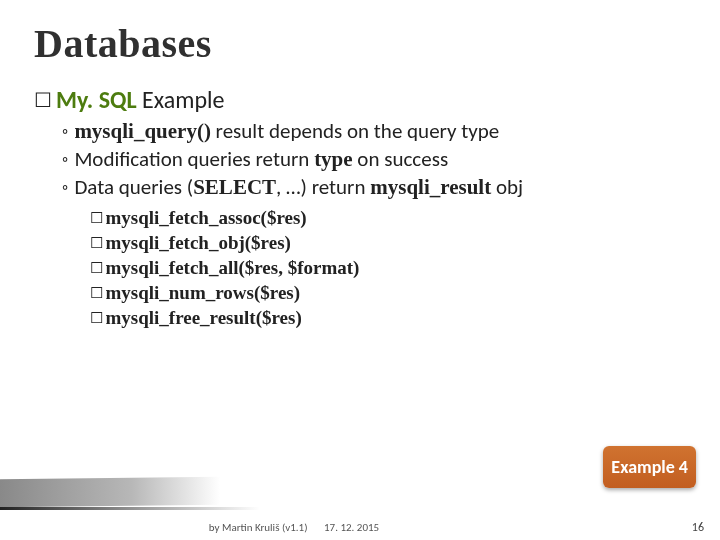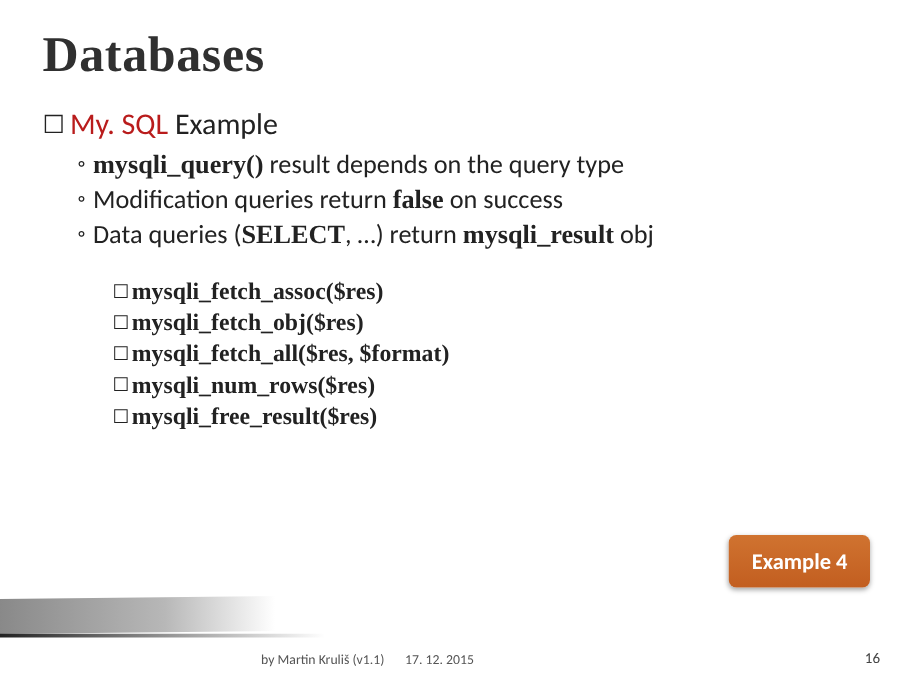--- a/index.html
+++ b/index.html
@@ -1,33 +1,33 @@
 <!DOCTYPE html>
 <html><head>
 <meta charset="utf-8">
 <style>
   * { box-sizing: border-box; margin: 0; padding: 0; }
   html, body { width: 720px; height: 540px; background: #fff; font-family: "Calibri", "Segoe UI", sans-serif; color: #222; }
   .slide { position: relative; width: 720px; height: 540px; padding: 20px 34px 0 34px; }
   .title { font-family: "Georgia", "Times New Roman", serif; font-size: 40px; font-weight: 700; color: #303030; margin-bottom: 18px; letter-spacing: 0.5px; }
   .l1 { font-size: 24px; margin-bottom: 4px; }
   .l1 .cb { font-size: 20px; vertical-align: 1px; margin-right: 4px; }
-  .l1 .subj { color: #b91c1c; }
+  .l1 .subj { color: #4d7c0f; font-weight: bold; }
   .l2 { font-size: 21px; margin: 2px 0 2px 28px; }
   .l2 .diamond { font-size: 18px; margin-right: 6px; vertical-align: 1px; }
   .l3 { font-size: 19px; margin: 2px 0 2px 56px; }
   .l3 .cb { font-size: 15px; margin-right: 2px; vertical-align: 1px; }
   .mono { font-family: Liberation Serif, serif; font-weight: 700; }
   .bold { font-weight: 700; }
-  .fnlist { margin-top: 22px; }
+  .fnlist { margin-top: 6px; }
   .example-badge {
-    position: absolute; right: 24px; bottom: 70px;
+    position: absolute; right: 24px; bottom: 52px;
     background: linear-gradient(#d07330, #c25e20);
     color: #fff; font-weight: 700; font-size: 18px;
-    padding: 10px 18px; border-radius: 6px;
+    padding: 10px 8px; border-radius: 6px;
     box-shadow: 0 2px 4px rgba(0,0,0,0.35);
   }
   .decoration {
     position: absolute; left: 0; bottom: 34px; width: 220px; height: 28px;
     background: linear-gradient(to right, #3a3a3a 0%, #888 60%, rgba(255,255,255,0) 100%);
     transform: skewY(-0.6deg);
     opacity: 0.6;
   }
   .decoration2 {
     position: absolute; left: 0; bottom: 30px; width: 260px; height: 3px;
@@ -47,21 +47,21 @@
   <div class="l1">
     <span class="cb">☐</span><span class="subj">My. SQL</span>
     <span>Example</span>
   </div>
 
   <div class="l2">
     <span class="diamond">◦</span><span class="mono">mysqli_query()</span><span> result depends on the query type</span>
   </div>
 
   <div class="l2">
-    <span class="diamond">◦</span><span>Modification queries return </span><span class="mono">false</span><span> on success</span>
+    <span class="diamond">◦</span><span>Modification queries return </span><span class="mono">type</span><span> on success</span>
   </div>
 
   <div class="l2">
     <span class="diamond">◦</span><span>Data queries (</span><span class="mono">SELECT</span><span>, …) return </span><span class="mono">mysqli_result</span><span> obj</span>
   </div>
 
   <div class="fnlist">
     <div class="l3"><span class="cb">☐</span><span class="mono bold">mysqli_fetch_assoc($res)</span></div>
     <div class="l3"><span class="cb">☐</span><span class="mono bold">mysqli_fetch_obj($res)</span></div>
     <div class="l3"><span class="cb">☐</span><span class="mono bold">mysqli_fetch_all($res, $format)</span></div>

